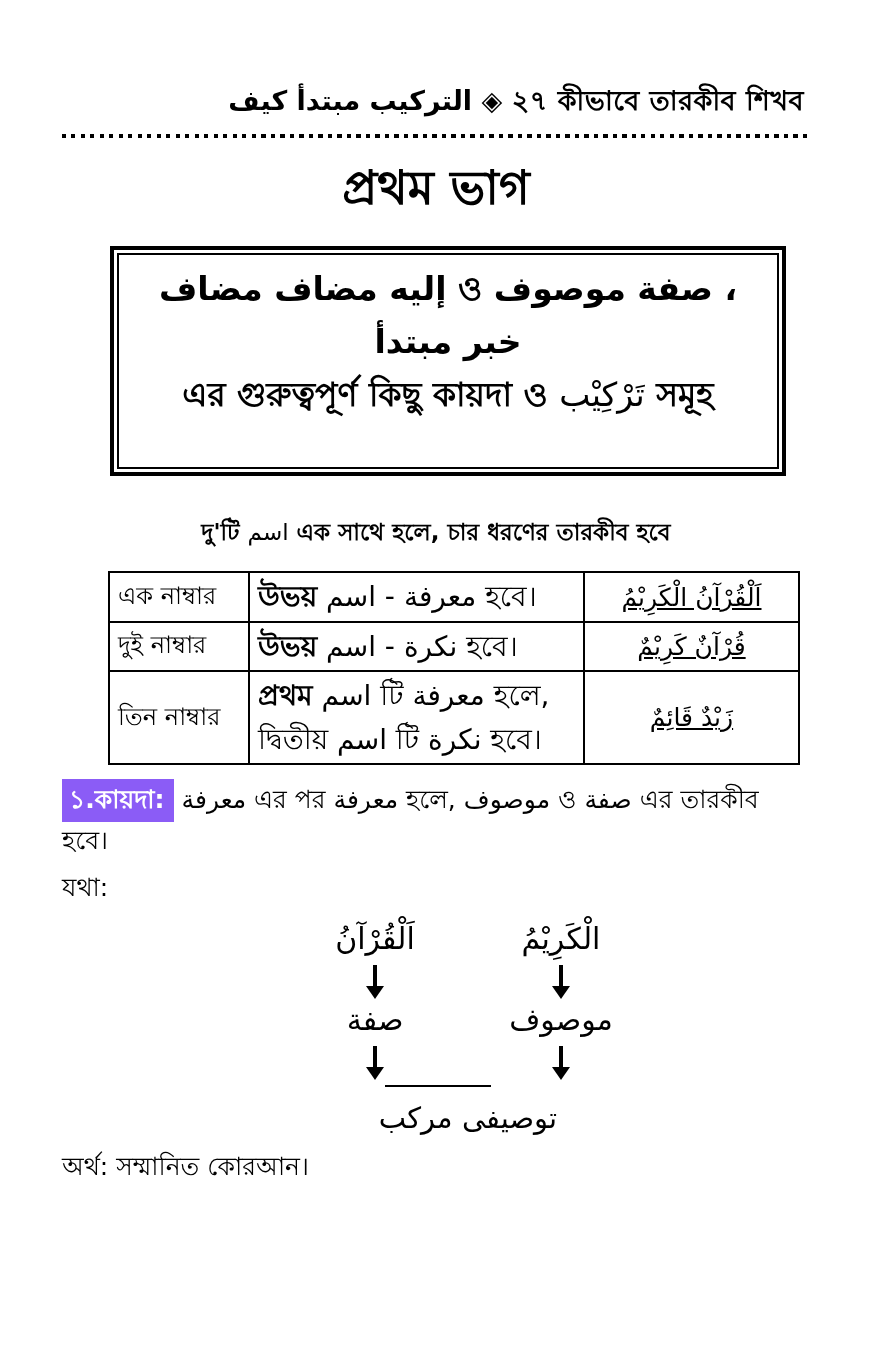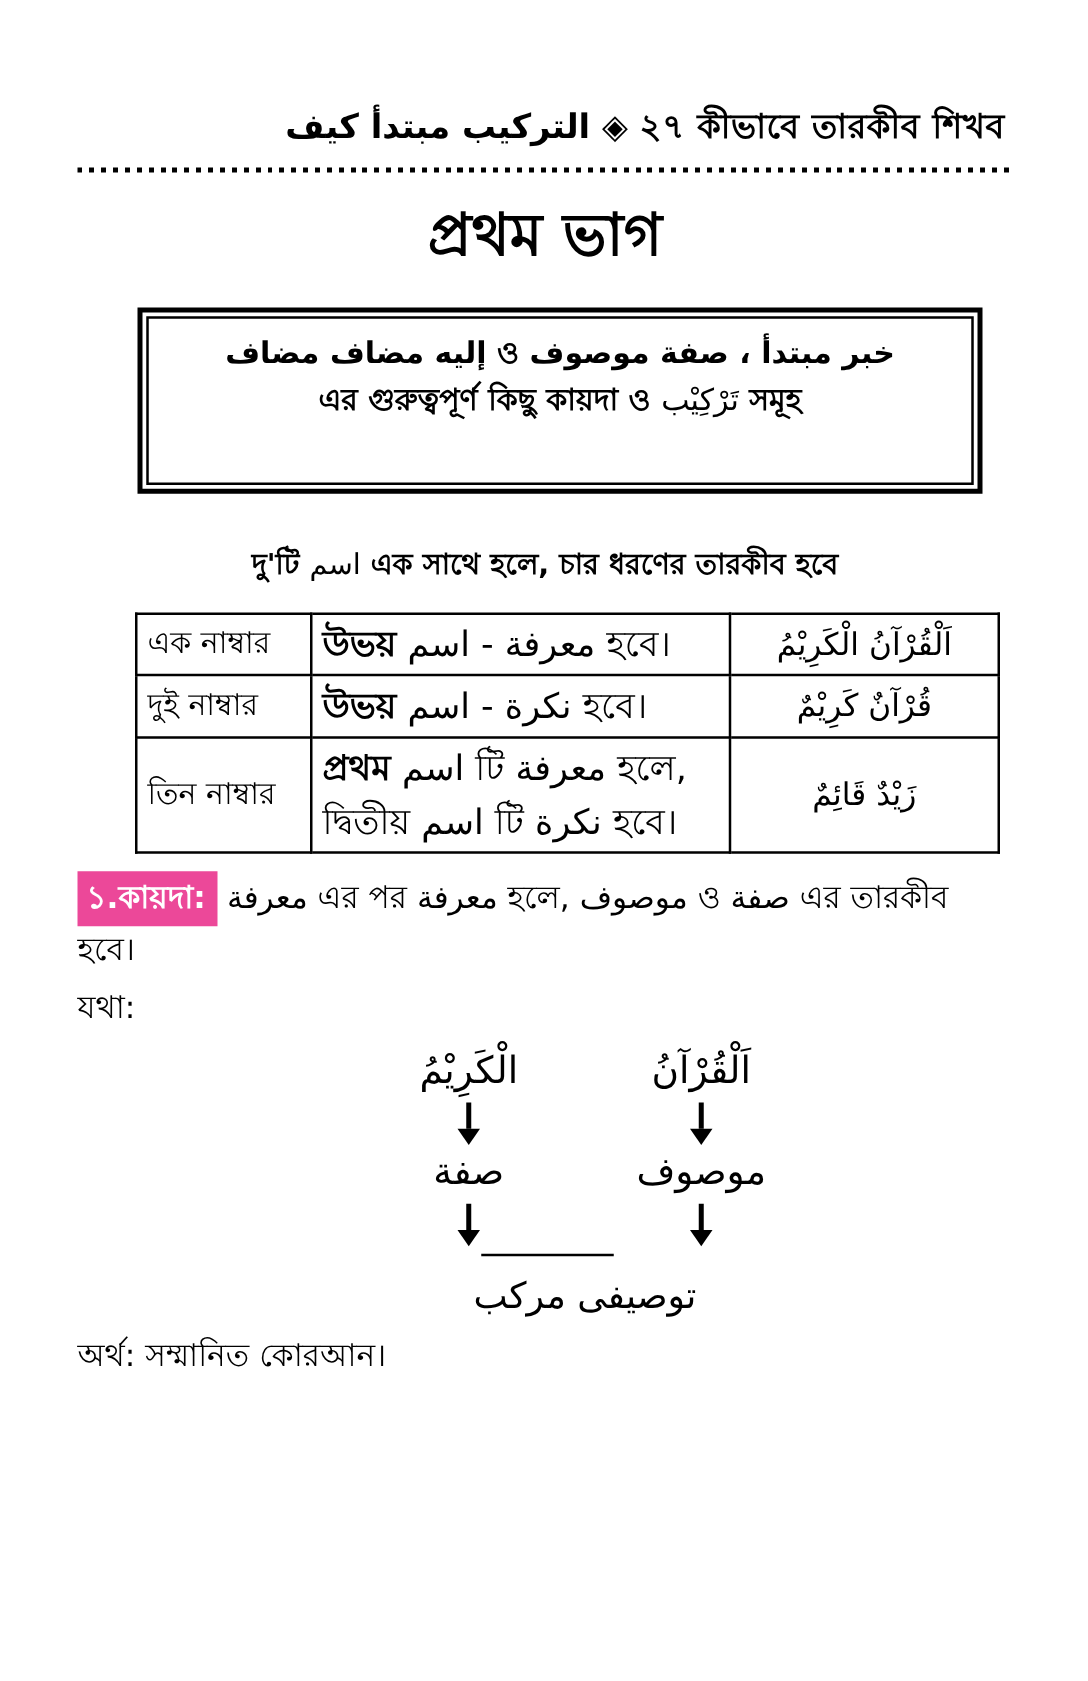--- a/index.html
+++ b/index.html
@@ -19,36 +19,36 @@
   .seg-bnb{font-weight:bold;}
 
   .header-line{text-align:right;font-size:27px;font-weight:bold;padding-right:6px;letter-spacing:.5px;}
   .dotted{margin-top:9px;height:4px;width:100%;
     background:repeating-linear-gradient(90deg,#000 0 4px,transparent 4px 9.5px);}
 
   .page-title{margin:14px 0 0;text-align:center;font-size:47px;font-weight:bold;}
 
   .title-box{margin:16px 0 0 48px;width:676px;border:4px solid #000;padding:3px;box-sizing:border-box;}
   .title-box-inner{border:2px solid #000;padding:8px 4px 46px;text-align:center;}
-  .box-line{font-size:24px;font-weight:bold;line-height:1.6;}
+  .box-line{font-size:33px;font-weight:bold;line-height:1.6;}
 
   .section-heading{margin-top:38px;text-align:center;font-size:23px;font-weight:bold;}
 
   table.rules{border-collapse:collapse;margin:18px 0 0 46px;width:682px;table-layout:fixed;}
   table.rules td{border:2px solid #000;padding:2px 8px;vertical-align:middle;box-sizing:border-box;}
   td.c1{width:140px;font-size:24px;}
   td.c2{width:335px;font-size:28px;line-height:1.55;}
-  td.c3{width:215px;font-size:25px;text-align:center;}
+  td.c3{width:215px;font-size:25px;text-align:center;text-decoration:underline;}
   tr.short{height:41px;}
   tr.tall{height:81px;}
 
   .discussion-heading{margin:52px 0 0;text-align:center;font-size:33px;font-weight:bold;}
 
   .rule{margin-top:14px;font-size:25px;line-height:1.5;}
-  .badge{background:#ec4899;color:#fff;font-weight:bold;padding:2px 9px 4px 7px;display:inline-block;}
+  .badge{background:#8b5cf6;color:#fff;font-weight:bold;padding:2px 9px 4px 7px;display:inline-block;}
   .example-label{font-size:25px;margin-top:8px;}
   .meaning{font-size:25px;margin-top:12px;}
 
   .diagram{width:345px;margin:10px auto 0;transform:translateX(32px);}
   .drow{display:flex;justify-content:center;gap:28px;}
   .dcell{width:158px;text-align:center;font-size:30px;}
   .arrow-row{height:44px;margin-top:2px;}
   .arrow{display:inline-block;width:4px;height:21px;background:#000;position:relative;margin-top:5px;}
   .arrow::after{content:"";position:absolute;top:100%;left:-7px;
     border:9px solid transparent;border-top:13px solid #000;border-bottom:none;}
@@ -96,22 +96,22 @@
 
 
   <div class="rule">
     <span class="badge">১.কায়দা:</span>
     <span><span class="seg-ar">معرفة</span> <span class="seg-bn">এর পর</span> <span class="seg-ar">معرفة</span> <span class="seg-bn">হলে,</span> <span class="seg-ar">موصوف</span> <span class="seg-bn">ও</span> <span class="seg-ar">صفة</span> <span class="seg-bn">এর তারকীব হবে।</span></span>
   </div>
   <div class="example-label">যথা:</div>
 
   <div class="diagram">
     <div class="drow">
+      <div class="dcell" dir="rtl">اَلْقُرْآنُ</div>
       <div class="dcell" dir="rtl">الْكَرِيْمُ</div>
-      <div class="dcell" dir="rtl">اَلْقُرْآنُ</div>
     </div>
     <div class="drow arrow-row">
       <div class="dcell"><span class="arrow"></span></div>
       <div class="dcell"><span class="arrow"></span></div>
     </div>
     <div class="drow">
       <div class="dcell" dir="rtl">صفة</div>
       <div class="dcell" dir="rtl">موصوف</div>
     </div>
     <div class="drow arrow-row">

